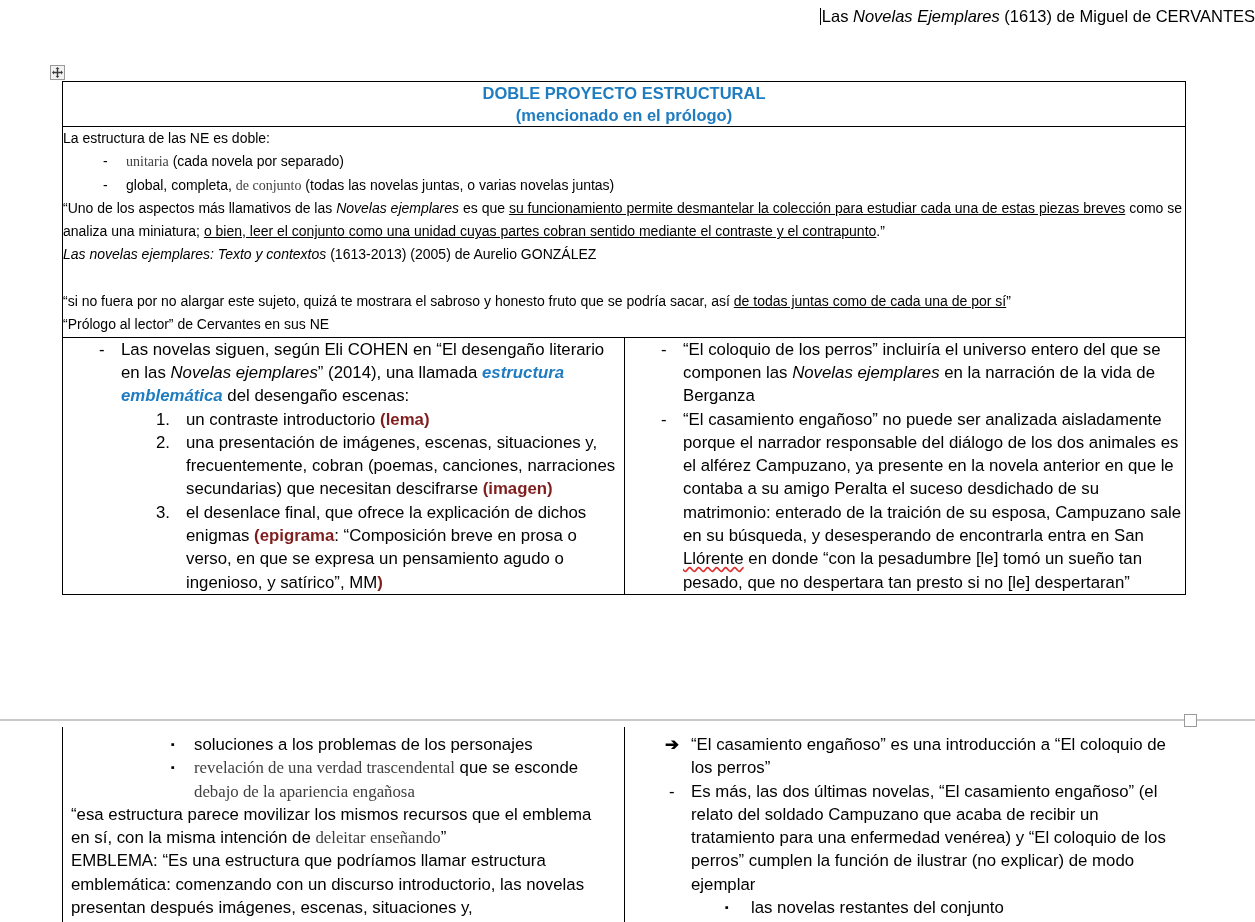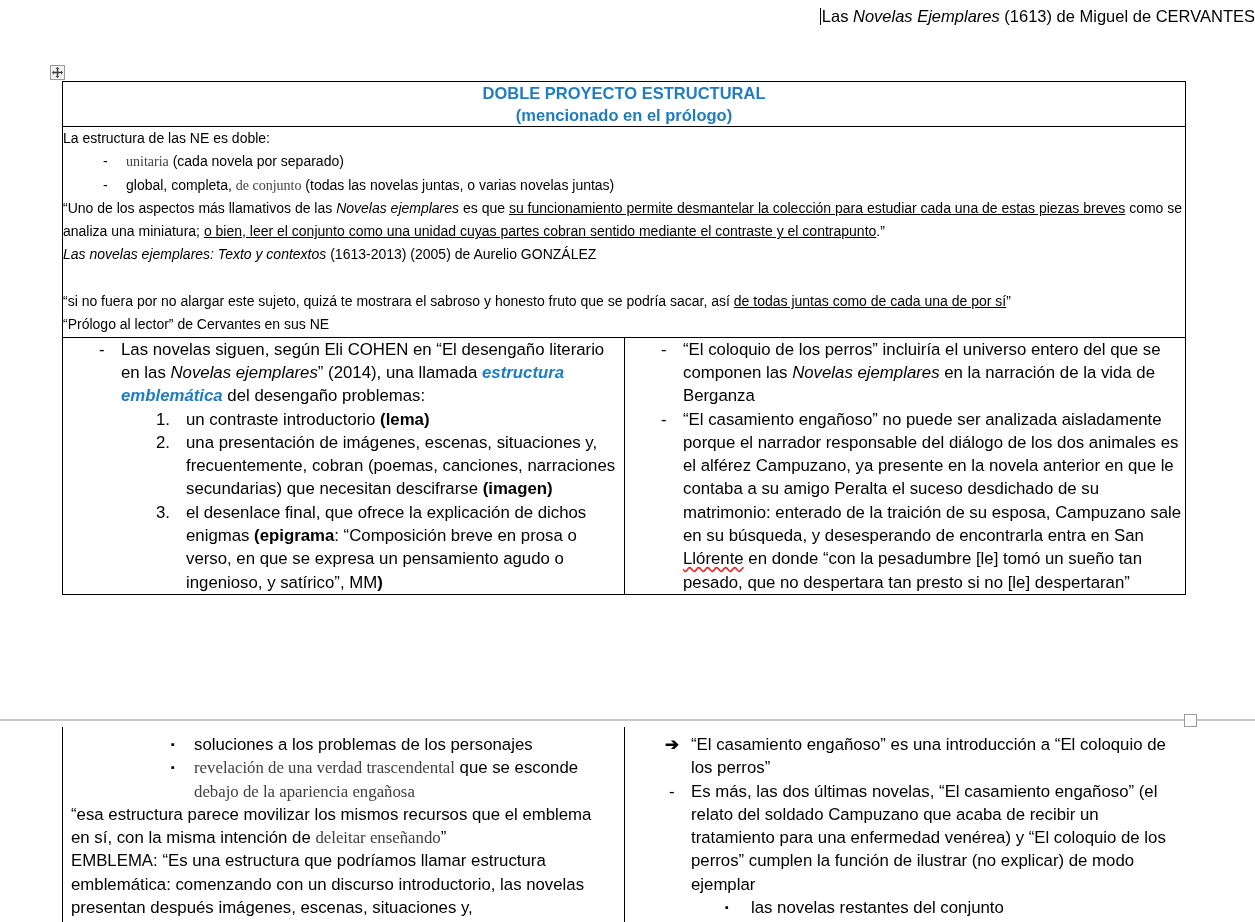--- a/index.html
+++ b/index.html
@@ -170,21 +170,21 @@
     left: 32px;
     top: 0;
     font-weight: bold;
   }
 
   
   .i   { font-style: italic; }
   .b   { font-weight: normal; }
   .u   { text-decoration: underline; }
   .blue{ color: #404040; font-family: Liberation Serif, serif; }
-  .green { color: #000000; font-weight: bold; }
+  .green { color: #7f1d1d; font-weight: bold; }
   .bi-blue { color: #1f7cc0; font-weight: bold; font-style: italic; }
   .sp {
     text-decoration: underline;
     text-decoration-style: wavy;
     text-decoration-color: #e03030;
     text-underline-offset: 2px;
   }
 
   
   .tbl-wrap2 {
@@ -269,21 +269,21 @@
 
         <p class="ln">“Prólogo al lector” de Cervantes en sus NE</p>
       </td>
     </tr>
 
 
     <tr>
       <td class="col-cell">
         <ul class="dash tight">
           <li>
-            <span class="mk">-</span><span>Las novelas siguen, según Eli COHEN en “El desengaño literario en las </span><span class="i">Novelas ejemplares</span><span>” (2014), una llamada </span><span class="bi-blue">estructura emblemática</span><span> del desengaño problemas:</span>
+            <span class="mk">-</span><span>Las novelas siguen, según Eli COHEN en “El desengaño literario en las </span><span class="i">Novelas ejemplares</span><span>” (2014), una llamada </span><span class="bi-blue">estructura emblemática</span><span> del desengaño escenas:</span>
           </li>
         </ul>
 
         <ol class="num">
           <li>
             <span class="mk">1.</span><span>un </span><span class="b">contraste introductorio</span><span> </span><span class="green">(lema)</span>
           </li>
           <li>
             <span class="mk">2.</span><span>una </span><span class="b">presentación de imágenes, escenas, situaciones</span><span> y, frecuentemente, </span><span class="b">cobran</span><span> (poemas, canciones, narraciones secundarias) que necesitan descifrarse </span><span class="green">(imagen)</span>
           </li>

